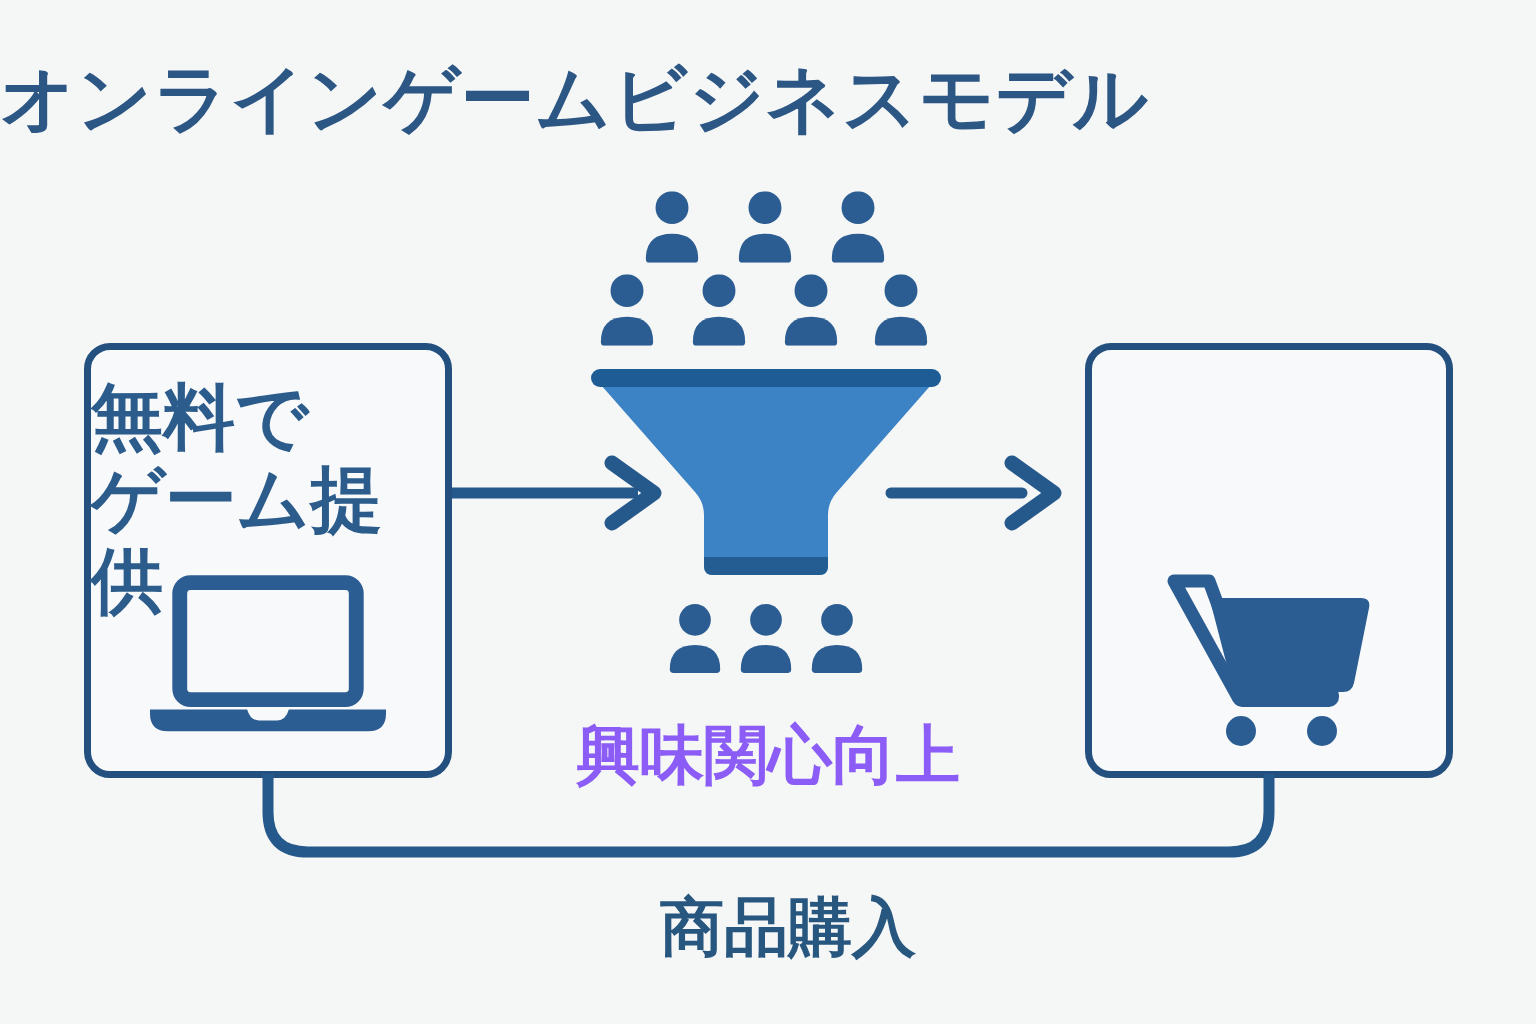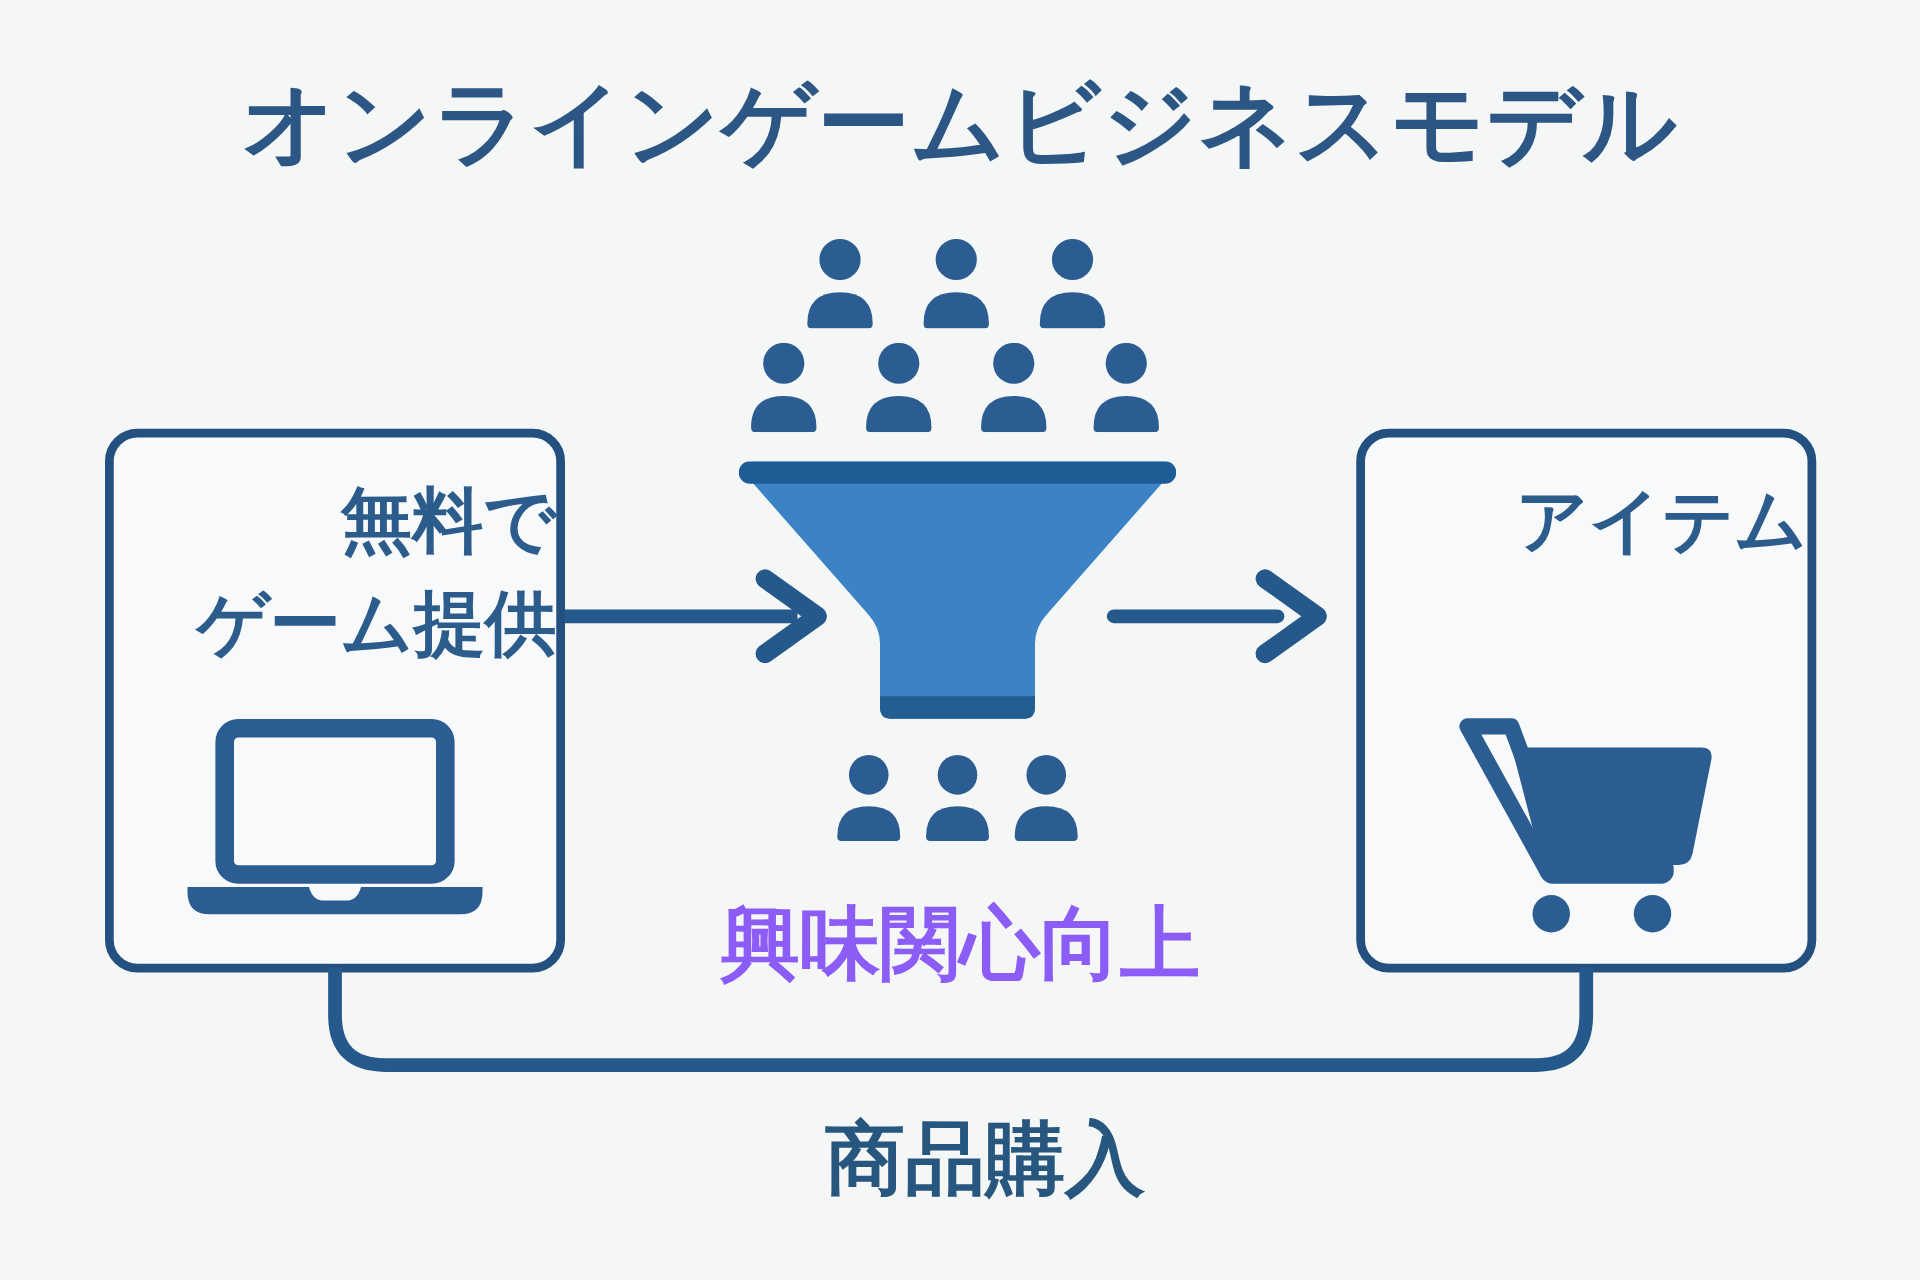--- a/index.html
+++ b/index.html
@@ -6,37 +6,36 @@
   .stage{
     position:relative;
     width:1536px;height:1024px;
     background:#f5f6f6;
     overflow:hidden;
     font-family:"Liberation Sans","DejaVu Sans",sans-serif;
     color:#2b5b8a;
   }
   .title{
     position:absolute;top:50px;left:0;width:1536px;
-    text-align:center;
     font-size:74px;font-weight:700;letter-spacing:1px;
     color:#2c5784;
   }
   .node-box{
     position:absolute;top:343px;width:368px;height:435px;
     box-sizing:border-box;
     border:7px solid #23507e;
     border-radius:26px;
     background:#f8f9fa;
   }
   .node-box.left{left:84px;}
   .node-box.right{left:1085px;}
   .node-label{
     position:absolute;top:26px;left:0;right:0;
-    text-align:right;
-    font-size:57px;font-weight:700;line-height:82px;
+    text-align:left;
+    font-size:72px;font-weight:700;line-height:82px;
     color:#2b5c8c;
   }
   .node-icon{position:absolute;left:50%;transform:translateX(-50%);}
   .laptop-icon{top:224px;}
   .cart-icon{top:218px;}
   .funnel-svg{position:absolute;left:591px;top:369px;}
   .person{position:absolute;color:#2b5d92;}
   .arrow-svg{position:absolute;top:455px;}
   .arrow-left{left:452px;}
   .arrow-right{left:884px;}
@@ -79,21 +78,20 @@
     <svg class="node-icon laptop-icon" width="238" height="160" viewBox="0 0 240 160">
       <g fill="#2b5d92">
         <rect x="31" y="8" width="178" height="118" rx="11" fill="none" stroke="#2b5d92" stroke-width="15"></rect>
         <path d="M1 136 H99 Q102 147 111 147 H129 Q138 147 141 136 H239 V140 Q239 158 221 158 H19 Q1 158 1 140 Z"></path>
       </g>
     </svg>
   </div>
 
   <div class="node-box right">
     <div class="node-label">
-      <div>アイテム</div>
     </div>
     <svg class="node-icon cart-icon" width="210" height="182" viewBox="0 0 210 182">
       <g fill="#2b5d92">
         <path d="M10 13 H45 L86 124 L74 129 Z M10 13" fill="none" stroke="#2b5d92" stroke-width="13" stroke-linecap="round" stroke-linejoin="round"></path>
         <path d="M55 30 H197 Q207 30 205 40 L190 115 Q188 124 179 124 H77 Q70 124 68 117 L48 40 Q45 30 55 30 Z"></path>
         <rect x="68" y="117" width="107" height="22" rx="10"></rect>
         <circle cx="77" cy="163" r="15"></circle>
         <circle cx="158" cy="163" r="15"></circle>
       </g>
     </svg>

